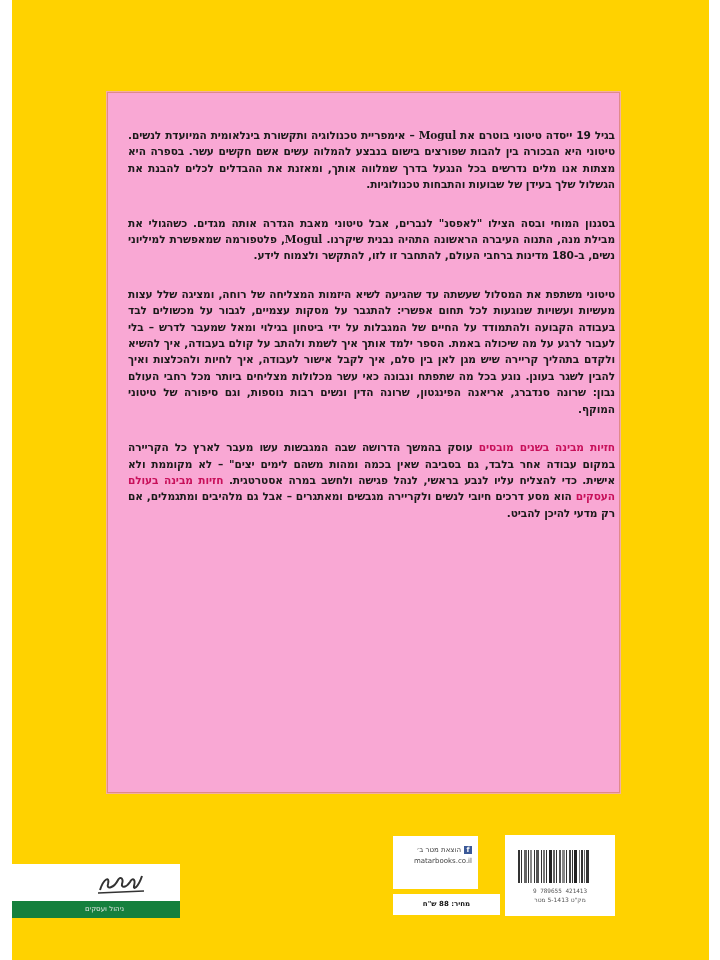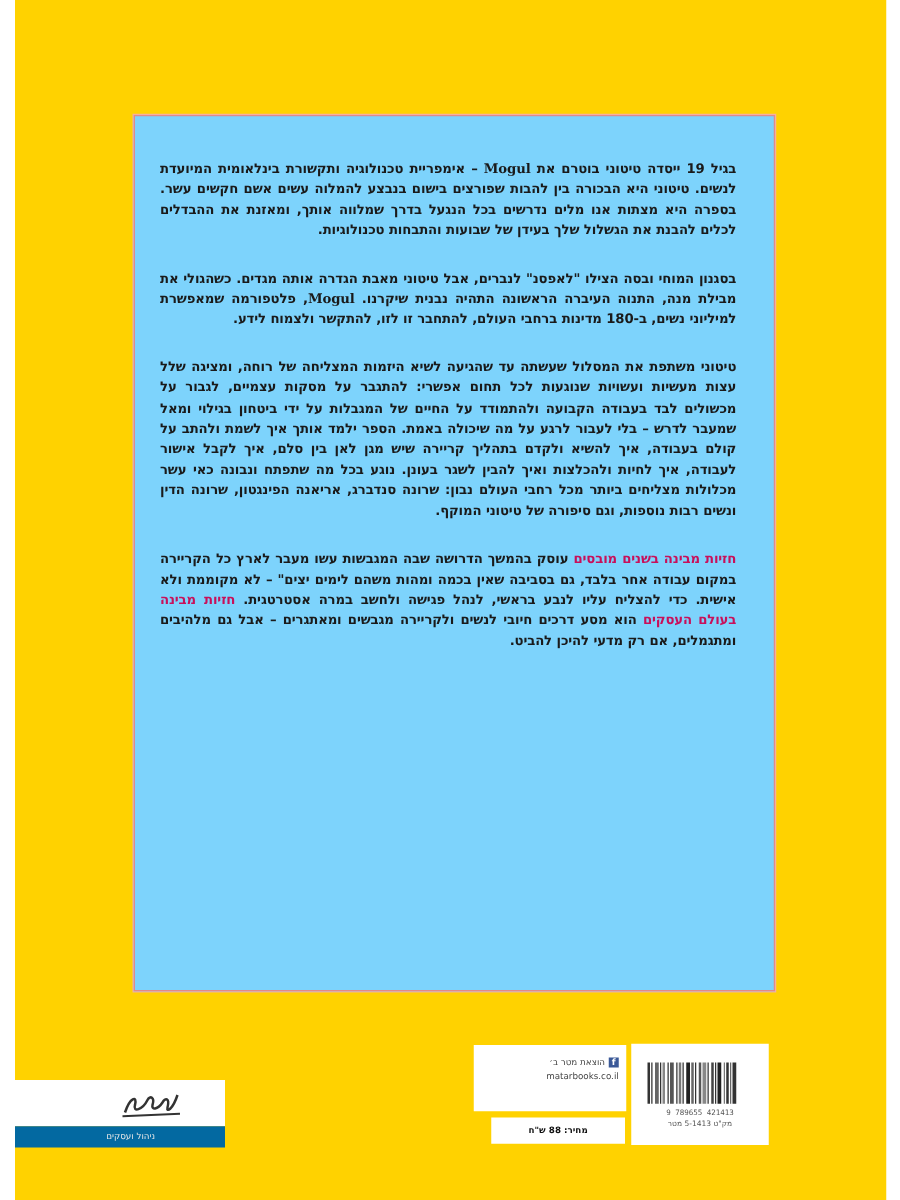--- a/index.html
+++ b/index.html
@@ -7,41 +7,41 @@
       width: 720px; height: 960px; position: relative; overflow: hidden;
       background: #ffffff;
       font-family: "DejaVu Sans", sans-serif;
     }
     .cover {
       position: absolute; left: 12px; top: 0; width: 697px; height: 960px;
       background: #ffd200;
     }
     .panel {
       position: absolute; left: 107px; top: 92px; width: 513px; height: 701px;
-      background: #7dd3fc;
+      background: #f9a8d4;
       border: 1px solid #e08a8a;
       box-shadow: 0 0 0 1px #f5b0a0;
       box-sizing: border-box;
-      padding: 34px 30px 20px 20px;
+      padding: 34px 4px 20px 20px;
       direction: rtl;
     }
     .para {
       margin: 0 0 22px 0;
       font-size: 10.6px;
       line-height: 16.4px;
       font-weight: bold;
       color: #1a1a1a;
       text-align: justify;
       text-align-last: right;
       letter-spacing: -0.1px;
     }
     .para .en { font-family: "DejaVu Serif", serif; font-weight: bold; }
     .para .hl { color: #c8105a; margin-top: 40px; }
     .info-box {
-      position: absolute; left: 379px; top: 836px; width: 122px; height: 53px;
+      position: absolute; left: 393px; top: 836px; width: 85px; height: 53px;
       background: #ffffff; box-sizing: border-box; padding: 10px 6px 0 6px;
       font-size: 7px; color: #444; text-align: right; direction: rtl;
     }
     .info-box .fb {
       display: inline-block; width: 8px; height: 8px; background: #3b5998;
       color: #fff; font-size: 7px; line-height: 8px; text-align: center;
       margin-left: 3px; vertical-align: middle; font-weight: bold;
     }
     .info-box .url { display: block; direction: ltr; text-align: right; margin-top: 3px; }
     .price-box {
@@ -63,21 +63,21 @@
     .barcode-meta { font-size: 6px; color: #555; text-align: center; margin-top: 2px; direction: rtl; }
     .logo-box {
       position: absolute; left: 12px; top: 864px; width: 168px; height: 37px;
       background: #ffffff;
     }
     .logo-sig {
       position: absolute; left: 82px; top: 6px; width: 56px; height: 26px;
     }
     .logo-strip {
       position: absolute; left: 12px; top: 901px; width: 168px; height: 17px;
-      background: #0369a1; color: #e8e8e8; font-size: 7px;
+      background: #15803d; color: #e8e8e8; font-size: 7px;
       text-align: right; padding-right: 56px; box-sizing: border-box;
       line-height: 17px; direction: rtl;
     }
   </style>
 </head>
 <body>
 
 <div class="cover"></div>
 
 <div class="panel">

